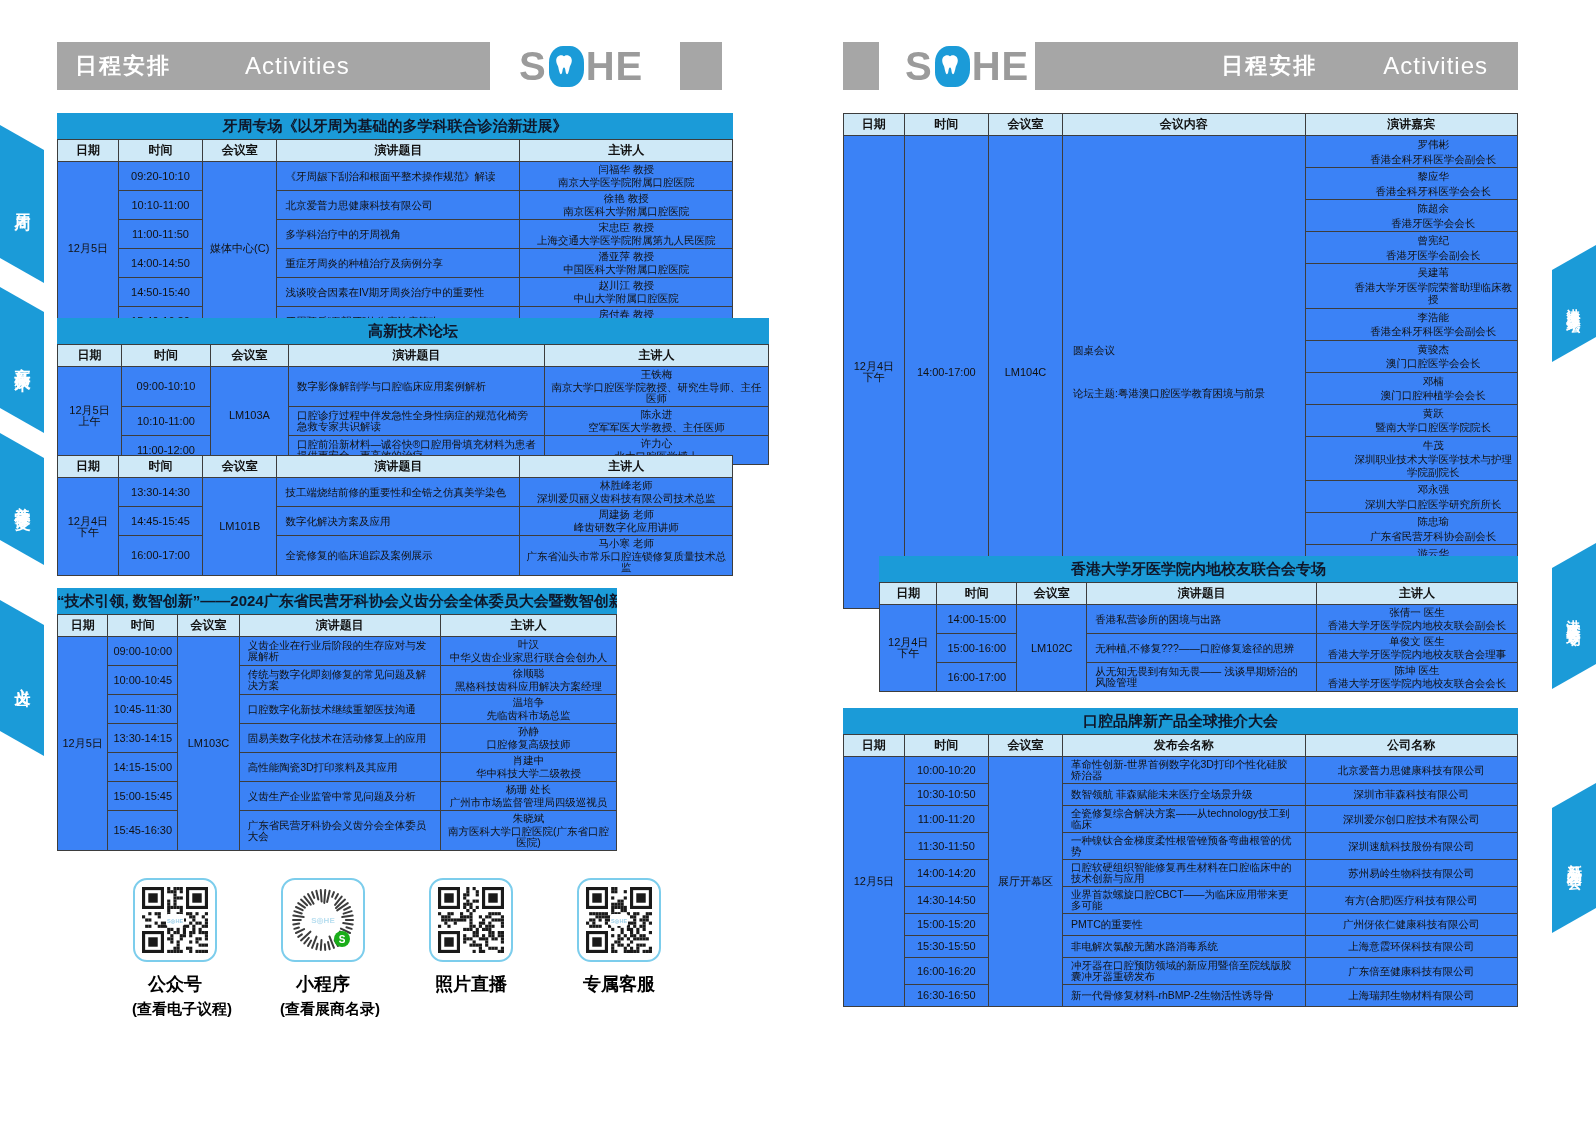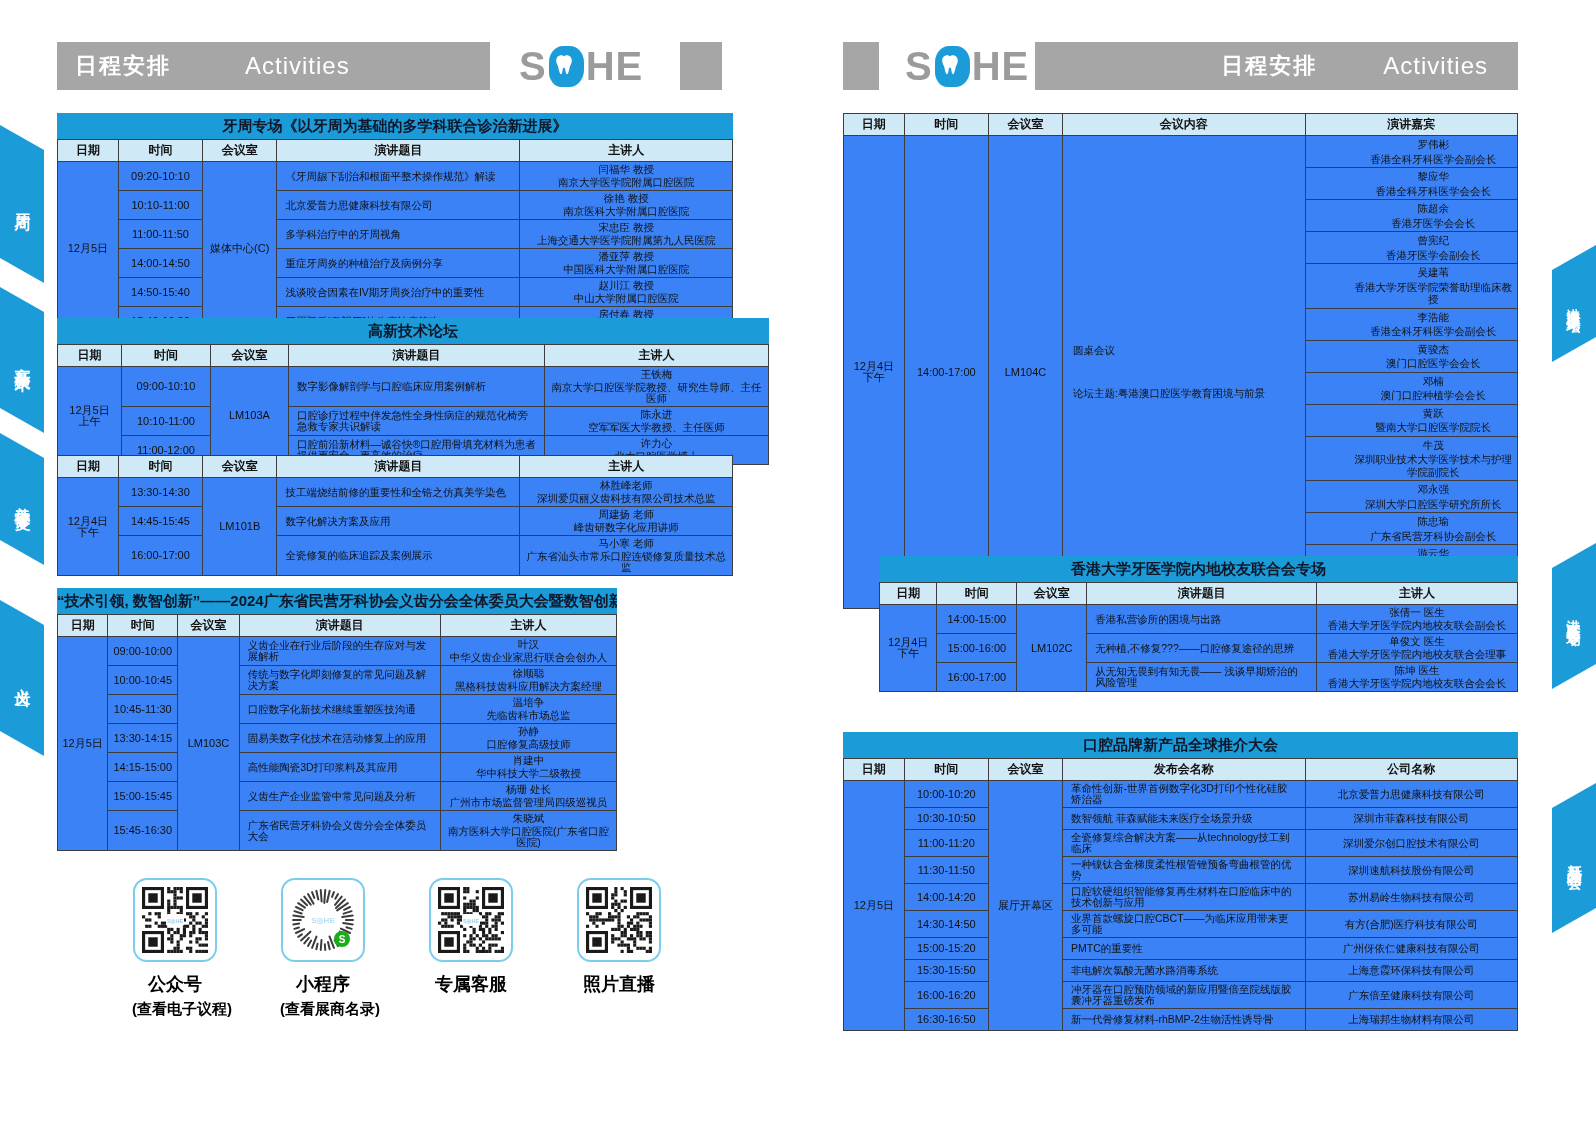--- a/index.html
+++ b/index.html
@@ -526,21 +526,21 @@
           <td class="c-time">16:00-17:00</td>
           <td class="c-topic">从无知无畏到有知无畏—— 浅谈早期矫治的风险管理</td>
           <td class="c-speaker">
             <div>陈坤 医生</div>
             <div>香港大学牙医学院内地校友联合会会长</div>
           </td>
         </tr>
       </tbody>
     </table>
   </div>
-<div class="abs" style="left:843px;top:708px;width:675px;margin-top:24px;">
+<div class="abs" style="left:843px;top:708px;width:675px;">
     <div class="t-title">口腔品牌新产品全球推介大会</div>
     <table class="sched  tallrows">
       <colgroup>
         <col style="width:9%">
         <col style="width:12.5%">
         <col style="width:11%">
         <col style="width:36%">
         <col style="width:31.5%">
       </colgroup>
       <tbody>
@@ -792,20 +792,155 @@
           <line x1="54.12559213622537" y1="22.826451019913932" x2="60.02906603707257" y2="19.98348782647325" stroke="#3c3c3c" stroke-width="2" stroke-linecap="round"></line>
           <line x1="53.58429546169698" y1="26.650585740616012" x2="61.66718417358422" y2="24.15734476767286" stroke="#3c3c3c" stroke-width="2" stroke-linecap="round"></line>
           <line x1="52.26166219900379" y1="30.09677155250225" x2="62.66492478675385" y2="28.52873201471474" stroke="#3c3c3c" stroke-width="2" stroke-linecap="round"></line>
           <text x="33" y="36" font-size="8" font-weight="bold" fill="#b9dff0" text-anchor="middle" font-family="Liberation Sans,sans-serif">S◎HE</text>
           <circle cx="52" cy="52" r="8" fill="#1aad19"></circle>
           <text x="52" y="55.5" font-size="10" font-weight="bold" fill="#fff" text-anchor="middle" font-family="Liberation Sans,sans-serif">S</text>
         </svg>
       </div>
     <div class="qr-label">小程序</div>
     <div class="qr-sub">(查看展商名录)</div>
+  </div>
+  <div class="qr-item">
+    <div class="qr-box">
+        <svg class="qr-canvas" width="66" height="66" viewBox="0 0 66 66">
+          <rect x="28.285714285714285" y="0" width="3.142857142857143" height="3.142857142857143" fill="#1a1a1a"></rect>
+          <rect x="34.57142857142857" y="0" width="3.142857142857143" height="3.142857142857143" fill="#1a1a1a"></rect>
+          <rect x="28.285714285714285" y="3.142857142857143" width="3.142857142857143" height="3.142857142857143" fill="#1a1a1a"></rect>
+          <rect x="37.714285714285715" y="3.142857142857143" width="3.142857142857143" height="3.142857142857143" fill="#1a1a1a"></rect>
+          <rect x="25.142857142857142" y="6.285714285714286" width="3.142857142857143" height="3.142857142857143" fill="#1a1a1a"></rect>
+          <rect x="28.285714285714285" y="6.285714285714286" width="3.142857142857143" height="3.142857142857143" fill="#1a1a1a"></rect>
+          <rect x="37.714285714285715" y="6.285714285714286" width="3.142857142857143" height="3.142857142857143" fill="#1a1a1a"></rect>
+          <rect x="25.142857142857142" y="9.428571428571429" width="3.142857142857143" height="3.142857142857143" fill="#1a1a1a"></rect>
+          <rect x="28.285714285714285" y="12.571428571428571" width="3.142857142857143" height="3.142857142857143" fill="#1a1a1a"></rect>
+          <rect x="34.57142857142857" y="12.571428571428571" width="3.142857142857143" height="3.142857142857143" fill="#1a1a1a"></rect>
+          <rect x="37.714285714285715" y="12.571428571428571" width="3.142857142857143" height="3.142857142857143" fill="#1a1a1a"></rect>
+          <rect x="25.142857142857142" y="15.714285714285714" width="3.142857142857143" height="3.142857142857143" fill="#1a1a1a"></rect>
+          <rect x="28.285714285714285" y="15.714285714285714" width="3.142857142857143" height="3.142857142857143" fill="#1a1a1a"></rect>
+          <rect x="31.428571428571427" y="15.714285714285714" width="3.142857142857143" height="3.142857142857143" fill="#1a1a1a"></rect>
+          <rect x="25.142857142857142" y="18.857142857142858" width="3.142857142857143" height="3.142857142857143" fill="#1a1a1a"></rect>
+          <rect x="31.428571428571427" y="18.857142857142858" width="3.142857142857143" height="3.142857142857143" fill="#1a1a1a"></rect>
+          <rect x="37.714285714285715" y="18.857142857142858" width="3.142857142857143" height="3.142857142857143" fill="#1a1a1a"></rect>
+          <rect x="28.285714285714285" y="22" width="3.142857142857143" height="3.142857142857143" fill="#1a1a1a"></rect>
+          <rect x="34.57142857142857" y="22" width="3.142857142857143" height="3.142857142857143" fill="#1a1a1a"></rect>
+          <rect x="0" y="25.142857142857142" width="3.142857142857143" height="3.142857142857143" fill="#1a1a1a"></rect>
+          <rect x="9.428571428571429" y="25.142857142857142" width="3.142857142857143" height="3.142857142857143" fill="#1a1a1a"></rect>
+          <rect x="12.571428571428571" y="25.142857142857142" width="3.142857142857143" height="3.142857142857143" fill="#1a1a1a"></rect>
+          <rect x="22" y="25.142857142857142" width="3.142857142857143" height="3.142857142857143" fill="#1a1a1a"></rect>
+          <rect x="31.428571428571427" y="25.142857142857142" width="3.142857142857143" height="3.142857142857143" fill="#1a1a1a"></rect>
+          <rect x="50.285714285714285" y="25.142857142857142" width="3.142857142857143" height="3.142857142857143" fill="#1a1a1a"></rect>
+          <rect x="53.42857142857143" y="25.142857142857142" width="3.142857142857143" height="3.142857142857143" fill="#1a1a1a"></rect>
+          <rect x="56.57142857142857" y="25.142857142857142" width="3.142857142857143" height="3.142857142857143" fill="#1a1a1a"></rect>
+          <rect x="59.714285714285715" y="25.142857142857142" width="3.142857142857143" height="3.142857142857143" fill="#1a1a1a"></rect>
+          <rect x="3.142857142857143" y="28.285714285714285" width="3.142857142857143" height="3.142857142857143" fill="#1a1a1a"></rect>
+          <rect x="6.285714285714286" y="28.285714285714285" width="3.142857142857143" height="3.142857142857143" fill="#1a1a1a"></rect>
+          <rect x="9.428571428571429" y="28.285714285714285" width="3.142857142857143" height="3.142857142857143" fill="#1a1a1a"></rect>
+          <rect x="22" y="28.285714285714285" width="3.142857142857143" height="3.142857142857143" fill="#1a1a1a"></rect>
+          <rect x="25.142857142857142" y="28.285714285714285" width="3.142857142857143" height="3.142857142857143" fill="#1a1a1a"></rect>
+          <rect x="28.285714285714285" y="28.285714285714285" width="3.142857142857143" height="3.142857142857143" fill="#1a1a1a"></rect>
+          <rect x="31.428571428571427" y="28.285714285714285" width="3.142857142857143" height="3.142857142857143" fill="#1a1a1a"></rect>
+          <rect x="40.857142857142854" y="28.285714285714285" width="3.142857142857143" height="3.142857142857143" fill="#1a1a1a"></rect>
+          <rect x="47.14285714285714" y="28.285714285714285" width="3.142857142857143" height="3.142857142857143" fill="#1a1a1a"></rect>
+          <rect x="50.285714285714285" y="28.285714285714285" width="3.142857142857143" height="3.142857142857143" fill="#1a1a1a"></rect>
+          <rect x="62.857142857142854" y="28.285714285714285" width="3.142857142857143" height="3.142857142857143" fill="#1a1a1a"></rect>
+          <rect x="3.142857142857143" y="31.428571428571427" width="3.142857142857143" height="3.142857142857143" fill="#1a1a1a"></rect>
+          <rect x="6.285714285714286" y="31.428571428571427" width="3.142857142857143" height="3.142857142857143" fill="#1a1a1a"></rect>
+          <rect x="9.428571428571429" y="31.428571428571427" width="3.142857142857143" height="3.142857142857143" fill="#1a1a1a"></rect>
+          <rect x="12.571428571428571" y="31.428571428571427" width="3.142857142857143" height="3.142857142857143" fill="#1a1a1a"></rect>
+          <rect x="15.714285714285714" y="31.428571428571427" width="3.142857142857143" height="3.142857142857143" fill="#1a1a1a"></rect>
+          <rect x="18.857142857142858" y="31.428571428571427" width="3.142857142857143" height="3.142857142857143" fill="#1a1a1a"></rect>
+          <rect x="22" y="31.428571428571427" width="3.142857142857143" height="3.142857142857143" fill="#1a1a1a"></rect>
+          <rect x="25.142857142857142" y="31.428571428571427" width="3.142857142857143" height="3.142857142857143" fill="#1a1a1a"></rect>
+          <rect x="31.428571428571427" y="31.428571428571427" width="3.142857142857143" height="3.142857142857143" fill="#1a1a1a"></rect>
+          <rect x="44" y="31.428571428571427" width="3.142857142857143" height="3.142857142857143" fill="#1a1a1a"></rect>
+          <rect x="53.42857142857143" y="31.428571428571427" width="3.142857142857143" height="3.142857142857143" fill="#1a1a1a"></rect>
+          <rect x="56.57142857142857" y="31.428571428571427" width="3.142857142857143" height="3.142857142857143" fill="#1a1a1a"></rect>
+          <rect x="59.714285714285715" y="31.428571428571427" width="3.142857142857143" height="3.142857142857143" fill="#1a1a1a"></rect>
+          <rect x="62.857142857142854" y="31.428571428571427" width="3.142857142857143" height="3.142857142857143" fill="#1a1a1a"></rect>
+          <rect x="6.285714285714286" y="34.57142857142857" width="3.142857142857143" height="3.142857142857143" fill="#1a1a1a"></rect>
+          <rect x="15.714285714285714" y="34.57142857142857" width="3.142857142857143" height="3.142857142857143" fill="#1a1a1a"></rect>
+          <rect x="31.428571428571427" y="34.57142857142857" width="3.142857142857143" height="3.142857142857143" fill="#1a1a1a"></rect>
+          <rect x="40.857142857142854" y="34.57142857142857" width="3.142857142857143" height="3.142857142857143" fill="#1a1a1a"></rect>
+          <rect x="44" y="34.57142857142857" width="3.142857142857143" height="3.142857142857143" fill="#1a1a1a"></rect>
+          <rect x="50.285714285714285" y="34.57142857142857" width="3.142857142857143" height="3.142857142857143" fill="#1a1a1a"></rect>
+          <rect x="62.857142857142854" y="34.57142857142857" width="3.142857142857143" height="3.142857142857143" fill="#1a1a1a"></rect>
+          <rect x="0" y="37.714285714285715" width="3.142857142857143" height="3.142857142857143" fill="#1a1a1a"></rect>
+          <rect x="9.428571428571429" y="37.714285714285715" width="3.142857142857143" height="3.142857142857143" fill="#1a1a1a"></rect>
+          <rect x="31.428571428571427" y="37.714285714285715" width="3.142857142857143" height="3.142857142857143" fill="#1a1a1a"></rect>
+          <rect x="34.57142857142857" y="37.714285714285715" width="3.142857142857143" height="3.142857142857143" fill="#1a1a1a"></rect>
+          <rect x="40.857142857142854" y="37.714285714285715" width="3.142857142857143" height="3.142857142857143" fill="#1a1a1a"></rect>
+          <rect x="47.14285714285714" y="37.714285714285715" width="3.142857142857143" height="3.142857142857143" fill="#1a1a1a"></rect>
+          <rect x="50.285714285714285" y="37.714285714285715" width="3.142857142857143" height="3.142857142857143" fill="#1a1a1a"></rect>
+          <rect x="53.42857142857143" y="37.714285714285715" width="3.142857142857143" height="3.142857142857143" fill="#1a1a1a"></rect>
+          <rect x="62.857142857142854" y="37.714285714285715" width="3.142857142857143" height="3.142857142857143" fill="#1a1a1a"></rect>
+          <rect x="25.142857142857142" y="40.857142857142854" width="3.142857142857143" height="3.142857142857143" fill="#1a1a1a"></rect>
+          <rect x="28.285714285714285" y="40.857142857142854" width="3.142857142857143" height="3.142857142857143" fill="#1a1a1a"></rect>
+          <rect x="31.428571428571427" y="40.857142857142854" width="3.142857142857143" height="3.142857142857143" fill="#1a1a1a"></rect>
+          <rect x="37.714285714285715" y="40.857142857142854" width="3.142857142857143" height="3.142857142857143" fill="#1a1a1a"></rect>
+          <rect x="44" y="40.857142857142854" width="3.142857142857143" height="3.142857142857143" fill="#1a1a1a"></rect>
+          <rect x="47.14285714285714" y="40.857142857142854" width="3.142857142857143" height="3.142857142857143" fill="#1a1a1a"></rect>
+          <rect x="50.285714285714285" y="40.857142857142854" width="3.142857142857143" height="3.142857142857143" fill="#1a1a1a"></rect>
+          <rect x="34.57142857142857" y="44" width="3.142857142857143" height="3.142857142857143" fill="#1a1a1a"></rect>
+          <rect x="37.714285714285715" y="44" width="3.142857142857143" height="3.142857142857143" fill="#1a1a1a"></rect>
+          <rect x="50.285714285714285" y="44" width="3.142857142857143" height="3.142857142857143" fill="#1a1a1a"></rect>
+          <rect x="53.42857142857143" y="44" width="3.142857142857143" height="3.142857142857143" fill="#1a1a1a"></rect>
+          <rect x="59.714285714285715" y="44" width="3.142857142857143" height="3.142857142857143" fill="#1a1a1a"></rect>
+          <rect x="62.857142857142854" y="44" width="3.142857142857143" height="3.142857142857143" fill="#1a1a1a"></rect>
+          <rect x="25.142857142857142" y="47.14285714285714" width="3.142857142857143" height="3.142857142857143" fill="#1a1a1a"></rect>
+          <rect x="34.57142857142857" y="47.14285714285714" width="3.142857142857143" height="3.142857142857143" fill="#1a1a1a"></rect>
+          <rect x="37.714285714285715" y="47.14285714285714" width="3.142857142857143" height="3.142857142857143" fill="#1a1a1a"></rect>
+          <rect x="44" y="47.14285714285714" width="3.142857142857143" height="3.142857142857143" fill="#1a1a1a"></rect>
+          <rect x="50.285714285714285" y="47.14285714285714" width="3.142857142857143" height="3.142857142857143" fill="#1a1a1a"></rect>
+          <rect x="53.42857142857143" y="47.14285714285714" width="3.142857142857143" height="3.142857142857143" fill="#1a1a1a"></rect>
+          <rect x="59.714285714285715" y="47.14285714285714" width="3.142857142857143" height="3.142857142857143" fill="#1a1a1a"></rect>
+          <rect x="62.857142857142854" y="47.14285714285714" width="3.142857142857143" height="3.142857142857143" fill="#1a1a1a"></rect>
+          <rect x="25.142857142857142" y="50.285714285714285" width="3.142857142857143" height="3.142857142857143" fill="#1a1a1a"></rect>
+          <rect x="28.285714285714285" y="50.285714285714285" width="3.142857142857143" height="3.142857142857143" fill="#1a1a1a"></rect>
+          <rect x="31.428571428571427" y="50.285714285714285" width="3.142857142857143" height="3.142857142857143" fill="#1a1a1a"></rect>
+          <rect x="40.857142857142854" y="50.285714285714285" width="3.142857142857143" height="3.142857142857143" fill="#1a1a1a"></rect>
+          <rect x="44" y="50.285714285714285" width="3.142857142857143" height="3.142857142857143" fill="#1a1a1a"></rect>
+          <rect x="47.14285714285714" y="50.285714285714285" width="3.142857142857143" height="3.142857142857143" fill="#1a1a1a"></rect>
+          <rect x="53.42857142857143" y="50.285714285714285" width="3.142857142857143" height="3.142857142857143" fill="#1a1a1a"></rect>
+          <rect x="56.57142857142857" y="50.285714285714285" width="3.142857142857143" height="3.142857142857143" fill="#1a1a1a"></rect>
+          <rect x="62.857142857142854" y="50.285714285714285" width="3.142857142857143" height="3.142857142857143" fill="#1a1a1a"></rect>
+          <rect x="25.142857142857142" y="53.42857142857143" width="3.142857142857143" height="3.142857142857143" fill="#1a1a1a"></rect>
+          <rect x="34.57142857142857" y="53.42857142857143" width="3.142857142857143" height="3.142857142857143" fill="#1a1a1a"></rect>
+          <rect x="47.14285714285714" y="53.42857142857143" width="3.142857142857143" height="3.142857142857143" fill="#1a1a1a"></rect>
+          <rect x="62.857142857142854" y="53.42857142857143" width="3.142857142857143" height="3.142857142857143" fill="#1a1a1a"></rect>
+          <rect x="31.428571428571427" y="56.57142857142857" width="3.142857142857143" height="3.142857142857143" fill="#1a1a1a"></rect>
+          <rect x="34.57142857142857" y="56.57142857142857" width="3.142857142857143" height="3.142857142857143" fill="#1a1a1a"></rect>
+          <rect x="37.714285714285715" y="56.57142857142857" width="3.142857142857143" height="3.142857142857143" fill="#1a1a1a"></rect>
+          <rect x="40.857142857142854" y="56.57142857142857" width="3.142857142857143" height="3.142857142857143" fill="#1a1a1a"></rect>
+          <rect x="47.14285714285714" y="56.57142857142857" width="3.142857142857143" height="3.142857142857143" fill="#1a1a1a"></rect>
+          <rect x="40.857142857142854" y="59.714285714285715" width="3.142857142857143" height="3.142857142857143" fill="#1a1a1a"></rect>
+          <rect x="50.285714285714285" y="59.714285714285715" width="3.142857142857143" height="3.142857142857143" fill="#1a1a1a"></rect>
+          <rect x="53.42857142857143" y="59.714285714285715" width="3.142857142857143" height="3.142857142857143" fill="#1a1a1a"></rect>
+          <rect x="56.57142857142857" y="59.714285714285715" width="3.142857142857143" height="3.142857142857143" fill="#1a1a1a"></rect>
+          <rect x="62.857142857142854" y="59.714285714285715" width="3.142857142857143" height="3.142857142857143" fill="#1a1a1a"></rect>
+          <rect x="34.57142857142857" y="62.857142857142854" width="3.142857142857143" height="3.142857142857143" fill="#1a1a1a"></rect>
+          <rect x="40.857142857142854" y="62.857142857142854" width="3.142857142857143" height="3.142857142857143" fill="#1a1a1a"></rect>
+          <rect x="44" y="62.857142857142854" width="3.142857142857143" height="3.142857142857143" fill="#1a1a1a"></rect>
+          <rect x="59.714285714285715" y="62.857142857142854" width="3.142857142857143" height="3.142857142857143" fill="#1a1a1a"></rect>
+          <rect x="62.857142857142854" y="62.857142857142854" width="3.142857142857143" height="3.142857142857143" fill="#1a1a1a"></rect>
+          <rect x="0" y="0" width="22" height="22" fill="#1a1a1a"></rect>
+          <rect x="3.142857142857143" y="3.142857142857143" width="15.714285714285714" height="15.714285714285714" fill="#fff"></rect>
+          <rect x="6.285714285714286" y="6.285714285714286" width="9.428571428571429" height="9.428571428571429" fill="#1a1a1a"></rect>
+          <rect x="44" y="0" width="22" height="22" fill="#1a1a1a"></rect>
+          <rect x="47.14285714285714" y="3.142857142857143" width="15.714285714285714" height="15.714285714285714" fill="#fff"></rect>
+          <rect x="50.285714285714285" y="6.285714285714286" width="9.428571428571429" height="9.428571428571429" fill="#1a1a1a"></rect>
+          <rect x="0" y="44" width="22" height="22" fill="#1a1a1a"></rect>
+          <rect x="3.142857142857143" y="47.14285714285714" width="15.714285714285714" height="15.714285714285714" fill="#fff"></rect>
+          <rect x="6.285714285714286" y="50.285714285714285" width="9.428571428571429" height="9.428571428571429" fill="#1a1a1a"></rect>
+        </svg>
+      </div>
+    <div class="qr-label">照片直播</div>
+    <div class="qr-sub"></div>
   </div>
   <div class="qr-item">
     <div class="qr-box">
         <svg class="qr-canvas" width="66" height="66" viewBox="0 0 66 66">
           <rect x="25.142857142857142" y="0" width="3.142857142857143" height="3.142857142857143" fill="#1a1a1a"></rect>
           <rect x="28.285714285714285" y="0" width="3.142857142857143" height="3.142857142857143" fill="#1a1a1a"></rect>
           <rect x="25.142857142857142" y="3.142857142857143" width="3.142857142857143" height="3.142857142857143" fill="#1a1a1a"></rect>
           <rect x="28.285714285714285" y="3.142857142857143" width="3.142857142857143" height="3.142857142857143" fill="#1a1a1a"></rect>
           <rect x="37.714285714285715" y="3.142857142857143" width="3.142857142857143" height="3.142857142857143" fill="#1a1a1a"></rect>
           <rect x="25.142857142857142" y="9.428571428571429" width="3.142857142857143" height="3.142857142857143" fill="#1a1a1a"></rect>
@@ -939,148 +1074,13 @@
           <rect x="0" y="44" width="22" height="22" fill="#1a1a1a"></rect>
           <rect x="3.142857142857143" y="47.14285714285714" width="15.714285714285714" height="15.714285714285714" fill="#fff"></rect>
           <rect x="6.285714285714286" y="50.285714285714285" width="9.428571428571429" height="9.428571428571429" fill="#1a1a1a"></rect>
           <rect x="24" y="27" width="18" height="12" rx="2" fill="#fff"></rect>
           <text x="33" y="35.5" font-size="5.5" font-weight="bold" fill="#9ecfe8" text-anchor="middle" font-family="Liberation Sans,sans-serif">S◎HE</text>
         </svg>
       </div>
     <div class="qr-label">专属客服</div>
     <div class="qr-sub"></div>
   </div>
-  <div class="qr-item">
-    <div class="qr-box">
-        <svg class="qr-canvas" width="66" height="66" viewBox="0 0 66 66">
-          <rect x="28.285714285714285" y="0" width="3.142857142857143" height="3.142857142857143" fill="#1a1a1a"></rect>
-          <rect x="34.57142857142857" y="0" width="3.142857142857143" height="3.142857142857143" fill="#1a1a1a"></rect>
-          <rect x="28.285714285714285" y="3.142857142857143" width="3.142857142857143" height="3.142857142857143" fill="#1a1a1a"></rect>
-          <rect x="37.714285714285715" y="3.142857142857143" width="3.142857142857143" height="3.142857142857143" fill="#1a1a1a"></rect>
-          <rect x="25.142857142857142" y="6.285714285714286" width="3.142857142857143" height="3.142857142857143" fill="#1a1a1a"></rect>
-          <rect x="28.285714285714285" y="6.285714285714286" width="3.142857142857143" height="3.142857142857143" fill="#1a1a1a"></rect>
-          <rect x="37.714285714285715" y="6.285714285714286" width="3.142857142857143" height="3.142857142857143" fill="#1a1a1a"></rect>
-          <rect x="25.142857142857142" y="9.428571428571429" width="3.142857142857143" height="3.142857142857143" fill="#1a1a1a"></rect>
-          <rect x="28.285714285714285" y="12.571428571428571" width="3.142857142857143" height="3.142857142857143" fill="#1a1a1a"></rect>
-          <rect x="34.57142857142857" y="12.571428571428571" width="3.142857142857143" height="3.142857142857143" fill="#1a1a1a"></rect>
-          <rect x="37.714285714285715" y="12.571428571428571" width="3.142857142857143" height="3.142857142857143" fill="#1a1a1a"></rect>
-          <rect x="25.142857142857142" y="15.714285714285714" width="3.142857142857143" height="3.142857142857143" fill="#1a1a1a"></rect>
-          <rect x="28.285714285714285" y="15.714285714285714" width="3.142857142857143" height="3.142857142857143" fill="#1a1a1a"></rect>
-          <rect x="31.428571428571427" y="15.714285714285714" width="3.142857142857143" height="3.142857142857143" fill="#1a1a1a"></rect>
-          <rect x="25.142857142857142" y="18.857142857142858" width="3.142857142857143" height="3.142857142857143" fill="#1a1a1a"></rect>
-          <rect x="31.428571428571427" y="18.857142857142858" width="3.142857142857143" height="3.142857142857143" fill="#1a1a1a"></rect>
-          <rect x="37.714285714285715" y="18.857142857142858" width="3.142857142857143" height="3.142857142857143" fill="#1a1a1a"></rect>
-          <rect x="28.285714285714285" y="22" width="3.142857142857143" height="3.142857142857143" fill="#1a1a1a"></rect>
-          <rect x="34.57142857142857" y="22" width="3.142857142857143" height="3.142857142857143" fill="#1a1a1a"></rect>
-          <rect x="0" y="25.142857142857142" width="3.142857142857143" height="3.142857142857143" fill="#1a1a1a"></rect>
-          <rect x="9.428571428571429" y="25.142857142857142" width="3.142857142857143" height="3.142857142857143" fill="#1a1a1a"></rect>
-          <rect x="12.571428571428571" y="25.142857142857142" width="3.142857142857143" height="3.142857142857143" fill="#1a1a1a"></rect>
-          <rect x="22" y="25.142857142857142" width="3.142857142857143" height="3.142857142857143" fill="#1a1a1a"></rect>
-          <rect x="31.428571428571427" y="25.142857142857142" width="3.142857142857143" height="3.142857142857143" fill="#1a1a1a"></rect>
-          <rect x="50.285714285714285" y="25.142857142857142" width="3.142857142857143" height="3.142857142857143" fill="#1a1a1a"></rect>
-          <rect x="53.42857142857143" y="25.142857142857142" width="3.142857142857143" height="3.142857142857143" fill="#1a1a1a"></rect>
-          <rect x="56.57142857142857" y="25.142857142857142" width="3.142857142857143" height="3.142857142857143" fill="#1a1a1a"></rect>
-          <rect x="59.714285714285715" y="25.142857142857142" width="3.142857142857143" height="3.142857142857143" fill="#1a1a1a"></rect>
-          <rect x="3.142857142857143" y="28.285714285714285" width="3.142857142857143" height="3.142857142857143" fill="#1a1a1a"></rect>
-          <rect x="6.285714285714286" y="28.285714285714285" width="3.142857142857143" height="3.142857142857143" fill="#1a1a1a"></rect>
-          <rect x="9.428571428571429" y="28.285714285714285" width="3.142857142857143" height="3.142857142857143" fill="#1a1a1a"></rect>
-          <rect x="22" y="28.285714285714285" width="3.142857142857143" height="3.142857142857143" fill="#1a1a1a"></rect>
-          <rect x="25.142857142857142" y="28.285714285714285" width="3.142857142857143" height="3.142857142857143" fill="#1a1a1a"></rect>
-          <rect x="28.285714285714285" y="28.285714285714285" width="3.142857142857143" height="3.142857142857143" fill="#1a1a1a"></rect>
-          <rect x="31.428571428571427" y="28.285714285714285" width="3.142857142857143" height="3.142857142857143" fill="#1a1a1a"></rect>
-          <rect x="40.857142857142854" y="28.285714285714285" width="3.142857142857143" height="3.142857142857143" fill="#1a1a1a"></rect>
-          <rect x="47.14285714285714" y="28.285714285714285" width="3.142857142857143" height="3.142857142857143" fill="#1a1a1a"></rect>
-          <rect x="50.285714285714285" y="28.285714285714285" width="3.142857142857143" height="3.142857142857143" fill="#1a1a1a"></rect>
-          <rect x="62.857142857142854" y="28.285714285714285" width="3.142857142857143" height="3.142857142857143" fill="#1a1a1a"></rect>
-          <rect x="3.142857142857143" y="31.428571428571427" width="3.142857142857143" height="3.142857142857143" fill="#1a1a1a"></rect>
-          <rect x="6.285714285714286" y="31.428571428571427" width="3.142857142857143" height="3.142857142857143" fill="#1a1a1a"></rect>
-          <rect x="9.428571428571429" y="31.428571428571427" width="3.142857142857143" height="3.142857142857143" fill="#1a1a1a"></rect>
-          <rect x="12.571428571428571" y="31.428571428571427" width="3.142857142857143" height="3.142857142857143" fill="#1a1a1a"></rect>
-          <rect x="15.714285714285714" y="31.428571428571427" width="3.142857142857143" height="3.142857142857143" fill="#1a1a1a"></rect>
-          <rect x="18.857142857142858" y="31.428571428571427" width="3.142857142857143" height="3.142857142857143" fill="#1a1a1a"></rect>
-          <rect x="22" y="31.428571428571427" width="3.142857142857143" height="3.142857142857143" fill="#1a1a1a"></rect>
-          <rect x="25.142857142857142" y="31.428571428571427" width="3.142857142857143" height="3.142857142857143" fill="#1a1a1a"></rect>
-          <rect x="31.428571428571427" y="31.428571428571427" width="3.142857142857143" height="3.142857142857143" fill="#1a1a1a"></rect>
-          <rect x="44" y="31.428571428571427" width="3.142857142857143" height="3.142857142857143" fill="#1a1a1a"></rect>
-          <rect x="53.42857142857143" y="31.428571428571427" width="3.142857142857143" height="3.142857142857143" fill="#1a1a1a"></rect>
-          <rect x="56.57142857142857" y="31.428571428571427" width="3.142857142857143" height="3.142857142857143" fill="#1a1a1a"></rect>
-          <rect x="59.714285714285715" y="31.428571428571427" width="3.142857142857143" height="3.142857142857143" fill="#1a1a1a"></rect>
-          <rect x="62.857142857142854" y="31.428571428571427" width="3.142857142857143" height="3.142857142857143" fill="#1a1a1a"></rect>
-          <rect x="6.285714285714286" y="34.57142857142857" width="3.142857142857143" height="3.142857142857143" fill="#1a1a1a"></rect>
-          <rect x="15.714285714285714" y="34.57142857142857" width="3.142857142857143" height="3.142857142857143" fill="#1a1a1a"></rect>
-          <rect x="31.428571428571427" y="34.57142857142857" width="3.142857142857143" height="3.142857142857143" fill="#1a1a1a"></rect>
-          <rect x="40.857142857142854" y="34.57142857142857" width="3.142857142857143" height="3.142857142857143" fill="#1a1a1a"></rect>
-          <rect x="44" y="34.57142857142857" width="3.142857142857143" height="3.142857142857143" fill="#1a1a1a"></rect>
-          <rect x="50.285714285714285" y="34.57142857142857" width="3.142857142857143" height="3.142857142857143" fill="#1a1a1a"></rect>
-          <rect x="62.857142857142854" y="34.57142857142857" width="3.142857142857143" height="3.142857142857143" fill="#1a1a1a"></rect>
-          <rect x="0" y="37.714285714285715" width="3.142857142857143" height="3.142857142857143" fill="#1a1a1a"></rect>
-          <rect x="9.428571428571429" y="37.714285714285715" width="3.142857142857143" height="3.142857142857143" fill="#1a1a1a"></rect>
-          <rect x="31.428571428571427" y="37.714285714285715" width="3.142857142857143" height="3.142857142857143" fill="#1a1a1a"></rect>
-          <rect x="34.57142857142857" y="37.714285714285715" width="3.142857142857143" height="3.142857142857143" fill="#1a1a1a"></rect>
-          <rect x="40.857142857142854" y="37.714285714285715" width="3.142857142857143" height="3.142857142857143" fill="#1a1a1a"></rect>
-          <rect x="47.14285714285714" y="37.714285714285715" width="3.142857142857143" height="3.142857142857143" fill="#1a1a1a"></rect>
-          <rect x="50.285714285714285" y="37.714285714285715" width="3.142857142857143" height="3.142857142857143" fill="#1a1a1a"></rect>
-          <rect x="53.42857142857143" y="37.714285714285715" width="3.142857142857143" height="3.142857142857143" fill="#1a1a1a"></rect>
-          <rect x="62.857142857142854" y="37.714285714285715" width="3.142857142857143" height="3.142857142857143" fill="#1a1a1a"></rect>
-          <rect x="25.142857142857142" y="40.857142857142854" width="3.142857142857143" height="3.142857142857143" fill="#1a1a1a"></rect>
-          <rect x="28.285714285714285" y="40.857142857142854" width="3.142857142857143" height="3.142857142857143" fill="#1a1a1a"></rect>
-          <rect x="31.428571428571427" y="40.857142857142854" width="3.142857142857143" height="3.142857142857143" fill="#1a1a1a"></rect>
-          <rect x="37.714285714285715" y="40.857142857142854" width="3.142857142857143" height="3.142857142857143" fill="#1a1a1a"></rect>
-          <rect x="44" y="40.857142857142854" width="3.142857142857143" height="3.142857142857143" fill="#1a1a1a"></rect>
-          <rect x="47.14285714285714" y="40.857142857142854" width="3.142857142857143" height="3.142857142857143" fill="#1a1a1a"></rect>
-          <rect x="50.285714285714285" y="40.857142857142854" width="3.142857142857143" height="3.142857142857143" fill="#1a1a1a"></rect>
-          <rect x="34.57142857142857" y="44" width="3.142857142857143" height="3.142857142857143" fill="#1a1a1a"></rect>
-          <rect x="37.714285714285715" y="44" width="3.142857142857143" height="3.142857142857143" fill="#1a1a1a"></rect>
-          <rect x="50.285714285714285" y="44" width="3.142857142857143" height="3.142857142857143" fill="#1a1a1a"></rect>
-          <rect x="53.42857142857143" y="44" width="3.142857142857143" height="3.142857142857143" fill="#1a1a1a"></rect>
-          <rect x="59.714285714285715" y="44" width="3.142857142857143" height="3.142857142857143" fill="#1a1a1a"></rect>
-          <rect x="62.857142857142854" y="44" width="3.142857142857143" height="3.142857142857143" fill="#1a1a1a"></rect>
-          <rect x="25.142857142857142" y="47.14285714285714" width="3.142857142857143" height="3.142857142857143" fill="#1a1a1a"></rect>
-          <rect x="34.57142857142857" y="47.14285714285714" width="3.142857142857143" height="3.142857142857143" fill="#1a1a1a"></rect>
-          <rect x="37.714285714285715" y="47.14285714285714" width="3.142857142857143" height="3.142857142857143" fill="#1a1a1a"></rect>
-          <rect x="44" y="47.14285714285714" width="3.142857142857143" height="3.142857142857143" fill="#1a1a1a"></rect>
-          <rect x="50.285714285714285" y="47.14285714285714" width="3.142857142857143" height="3.142857142857143" fill="#1a1a1a"></rect>
-          <rect x="53.42857142857143" y="47.14285714285714" width="3.142857142857143" height="3.142857142857143" fill="#1a1a1a"></rect>
-          <rect x="59.714285714285715" y="47.14285714285714" width="3.142857142857143" height="3.142857142857143" fill="#1a1a1a"></rect>
-          <rect x="62.857142857142854" y="47.14285714285714" width="3.142857142857143" height="3.142857142857143" fill="#1a1a1a"></rect>
-          <rect x="25.142857142857142" y="50.285714285714285" width="3.142857142857143" height="3.142857142857143" fill="#1a1a1a"></rect>
-          <rect x="28.285714285714285" y="50.285714285714285" width="3.142857142857143" height="3.142857142857143" fill="#1a1a1a"></rect>
-          <rect x="31.428571428571427" y="50.285714285714285" width="3.142857142857143" height="3.142857142857143" fill="#1a1a1a"></rect>
-          <rect x="40.857142857142854" y="50.285714285714285" width="3.142857142857143" height="3.142857142857143" fill="#1a1a1a"></rect>
-          <rect x="44" y="50.285714285714285" width="3.142857142857143" height="3.142857142857143" fill="#1a1a1a"></rect>
-          <rect x="47.14285714285714" y="50.285714285714285" width="3.142857142857143" height="3.142857142857143" fill="#1a1a1a"></rect>
-          <rect x="53.42857142857143" y="50.285714285714285" width="3.142857142857143" height="3.142857142857143" fill="#1a1a1a"></rect>
-          <rect x="56.57142857142857" y="50.285714285714285" width="3.142857142857143" height="3.142857142857143" fill="#1a1a1a"></rect>
-          <rect x="62.857142857142854" y="50.285714285714285" width="3.142857142857143" height="3.142857142857143" fill="#1a1a1a"></rect>
-          <rect x="25.142857142857142" y="53.42857142857143" width="3.142857142857143" height="3.142857142857143" fill="#1a1a1a"></rect>
-          <rect x="34.57142857142857" y="53.42857142857143" width="3.142857142857143" height="3.142857142857143" fill="#1a1a1a"></rect>
-          <rect x="47.14285714285714" y="53.42857142857143" width="3.142857142857143" height="3.142857142857143" fill="#1a1a1a"></rect>
-          <rect x="62.857142857142854" y="53.42857142857143" width="3.142857142857143" height="3.142857142857143" fill="#1a1a1a"></rect>
-          <rect x="31.428571428571427" y="56.57142857142857" width="3.142857142857143" height="3.142857142857143" fill="#1a1a1a"></rect>
-          <rect x="34.57142857142857" y="56.57142857142857" width="3.142857142857143" height="3.142857142857143" fill="#1a1a1a"></rect>
-          <rect x="37.714285714285715" y="56.57142857142857" width="3.142857142857143" height="3.142857142857143" fill="#1a1a1a"></rect>
-          <rect x="40.857142857142854" y="56.57142857142857" width="3.142857142857143" height="3.142857142857143" fill="#1a1a1a"></rect>
-          <rect x="47.14285714285714" y="56.57142857142857" width="3.142857142857143" height="3.142857142857143" fill="#1a1a1a"></rect>
-          <rect x="40.857142857142854" y="59.714285714285715" width="3.142857142857143" height="3.142857142857143" fill="#1a1a1a"></rect>
-          <rect x="50.285714285714285" y="59.714285714285715" width="3.142857142857143" height="3.142857142857143" fill="#1a1a1a"></rect>
-          <rect x="53.42857142857143" y="59.714285714285715" width="3.142857142857143" height="3.142857142857143" fill="#1a1a1a"></rect>
-          <rect x="56.57142857142857" y="59.714285714285715" width="3.142857142857143" height="3.142857142857143" fill="#1a1a1a"></rect>
-          <rect x="62.857142857142854" y="59.714285714285715" width="3.142857142857143" height="3.142857142857143" fill="#1a1a1a"></rect>
-          <rect x="34.57142857142857" y="62.857142857142854" width="3.142857142857143" height="3.142857142857143" fill="#1a1a1a"></rect>
-          <rect x="40.857142857142854" y="62.857142857142854" width="3.142857142857143" height="3.142857142857143" fill="#1a1a1a"></rect>
-          <rect x="44" y="62.857142857142854" width="3.142857142857143" height="3.142857142857143" fill="#1a1a1a"></rect>
-          <rect x="59.714285714285715" y="62.857142857142854" width="3.142857142857143" height="3.142857142857143" fill="#1a1a1a"></rect>
-          <rect x="62.857142857142854" y="62.857142857142854" width="3.142857142857143" height="3.142857142857143" fill="#1a1a1a"></rect>
-          <rect x="0" y="0" width="22" height="22" fill="#1a1a1a"></rect>
-          <rect x="3.142857142857143" y="3.142857142857143" width="15.714285714285714" height="15.714285714285714" fill="#fff"></rect>
-          <rect x="6.285714285714286" y="6.285714285714286" width="9.428571428571429" height="9.428571428571429" fill="#1a1a1a"></rect>
-          <rect x="44" y="0" width="22" height="22" fill="#1a1a1a"></rect>
-          <rect x="47.14285714285714" y="3.142857142857143" width="15.714285714285714" height="15.714285714285714" fill="#fff"></rect>
-          <rect x="50.285714285714285" y="6.285714285714286" width="9.428571428571429" height="9.428571428571429" fill="#1a1a1a"></rect>
-          <rect x="0" y="44" width="22" height="22" fill="#1a1a1a"></rect>
-          <rect x="3.142857142857143" y="47.14285714285714" width="15.714285714285714" height="15.714285714285714" fill="#fff"></rect>
-          <rect x="6.285714285714286" y="50.285714285714285" width="9.428571428571429" height="9.428571428571429" fill="#1a1a1a"></rect>
-        </svg>
-      </div>
-    <div class="qr-label">照片直播</div>
-    <div class="qr-sub"></div>
-  </div>
 </div>
 
 </body></html>

